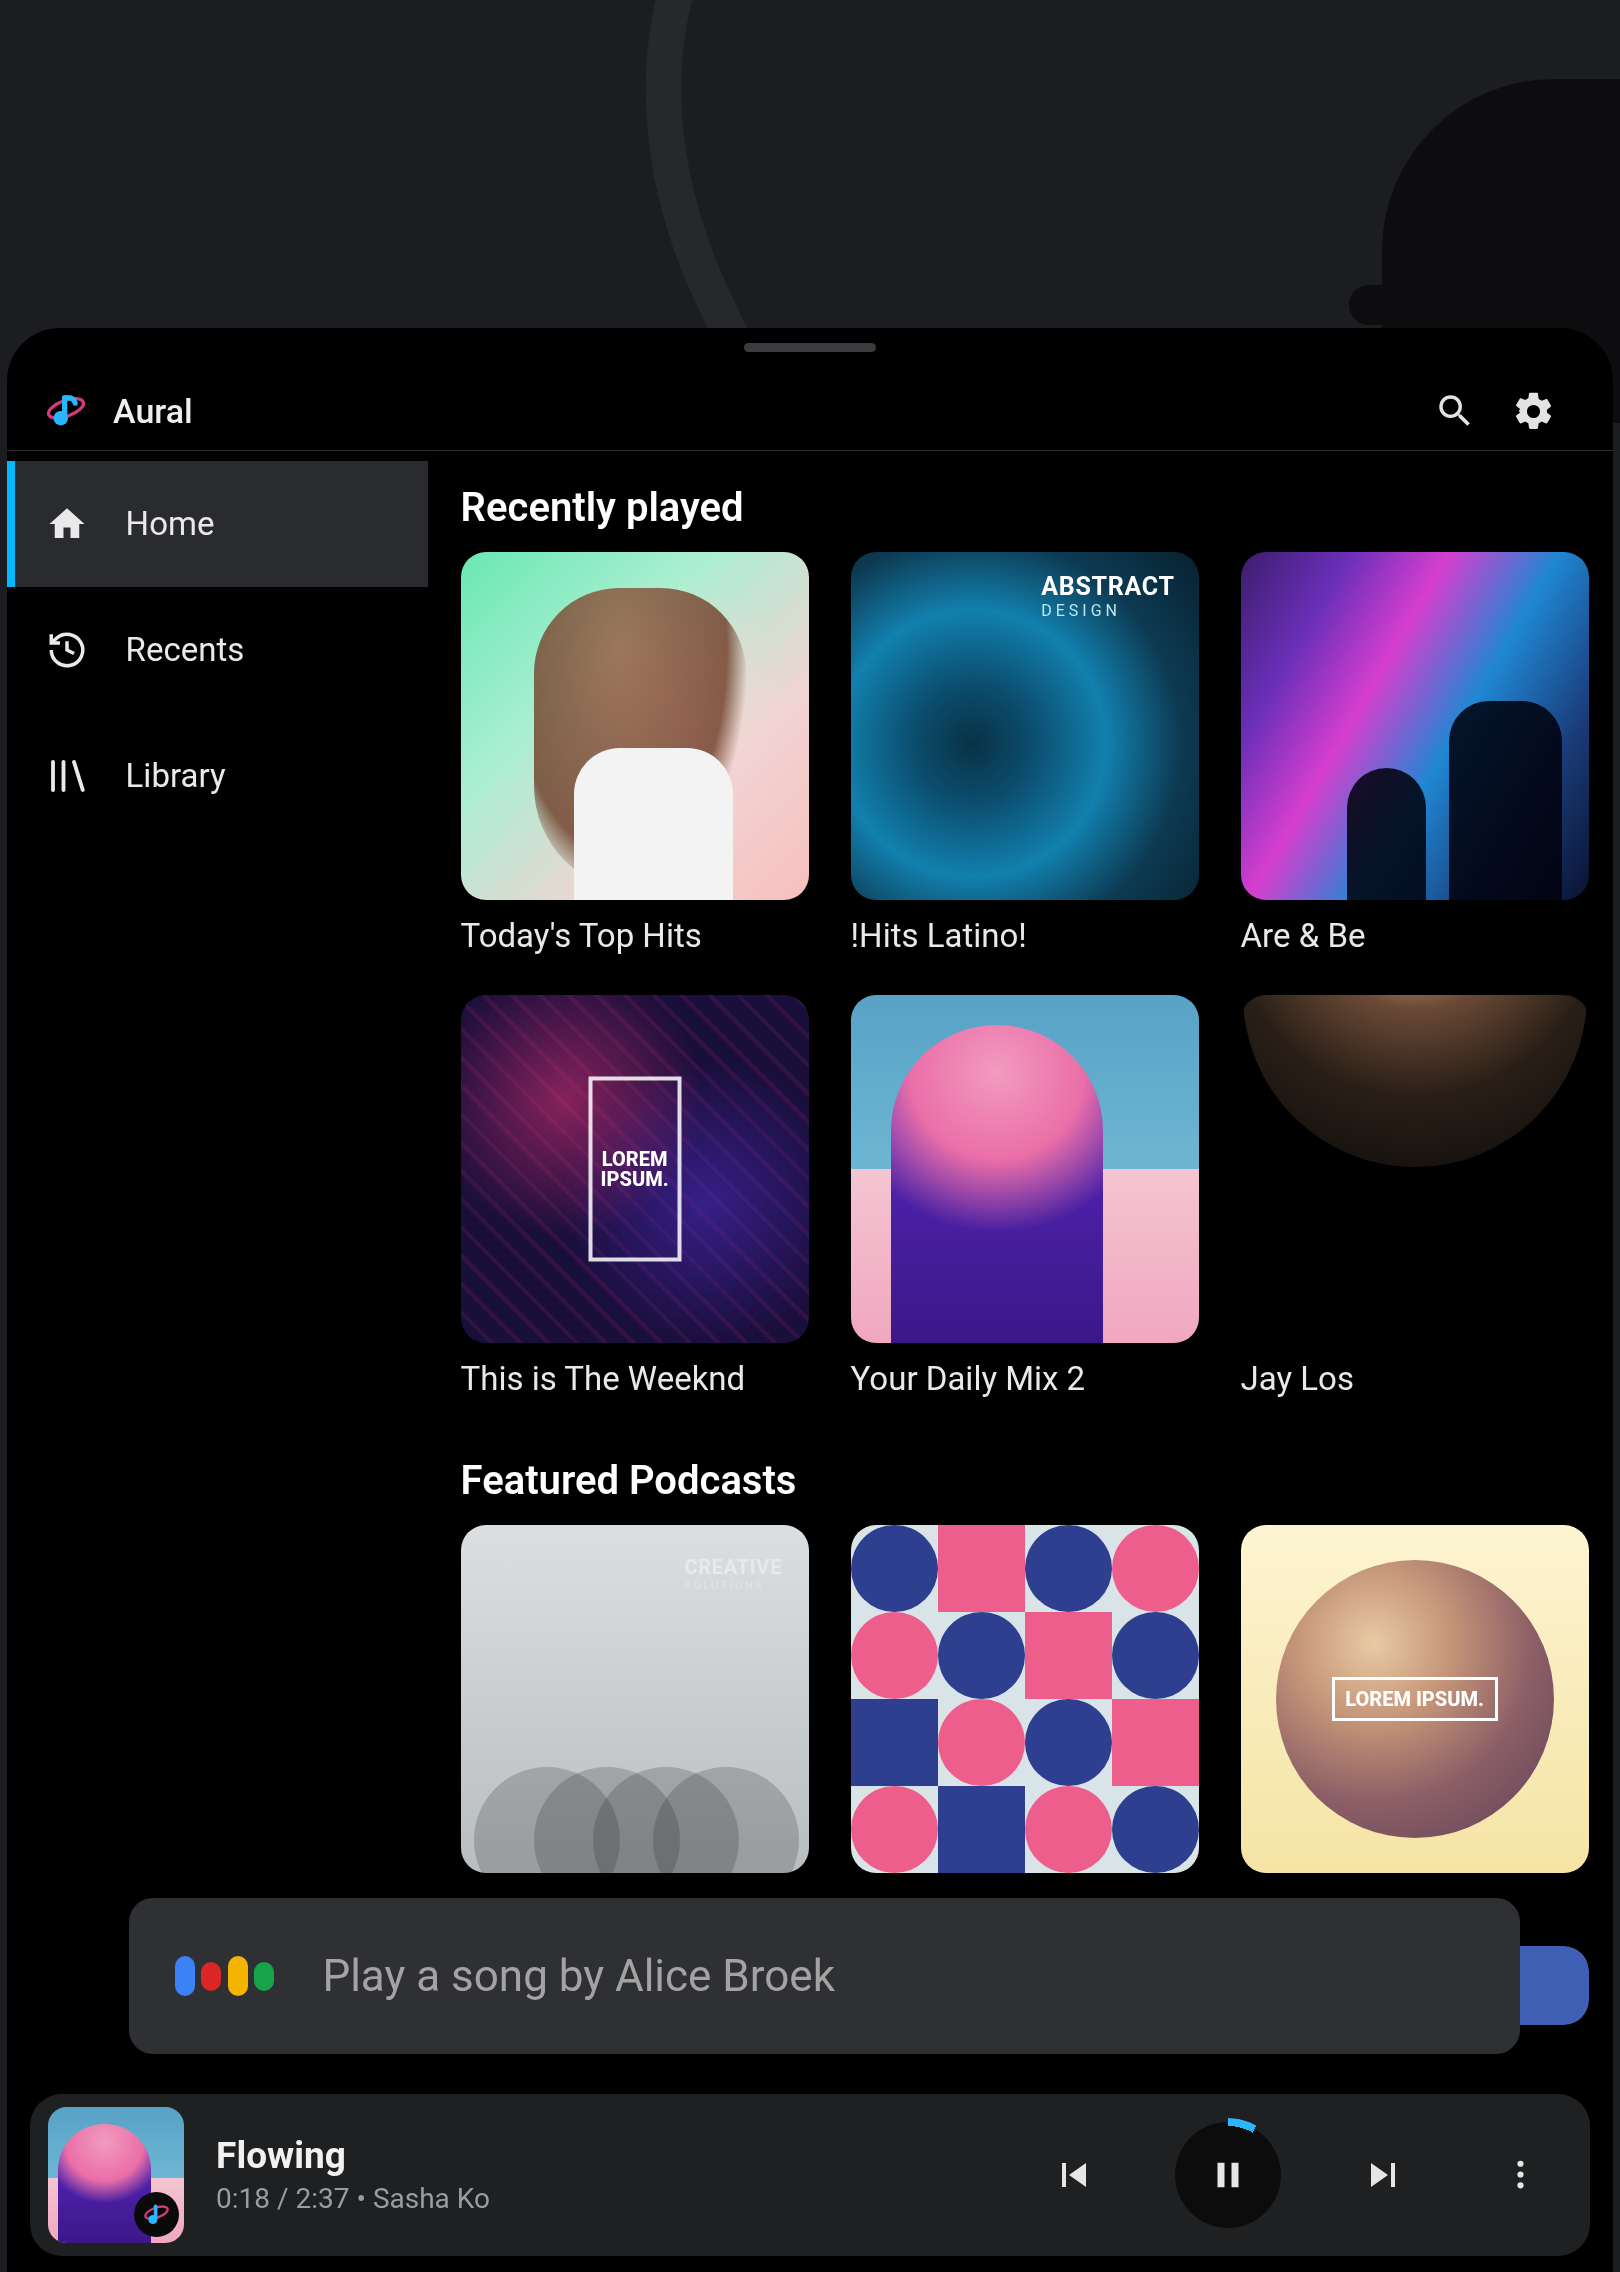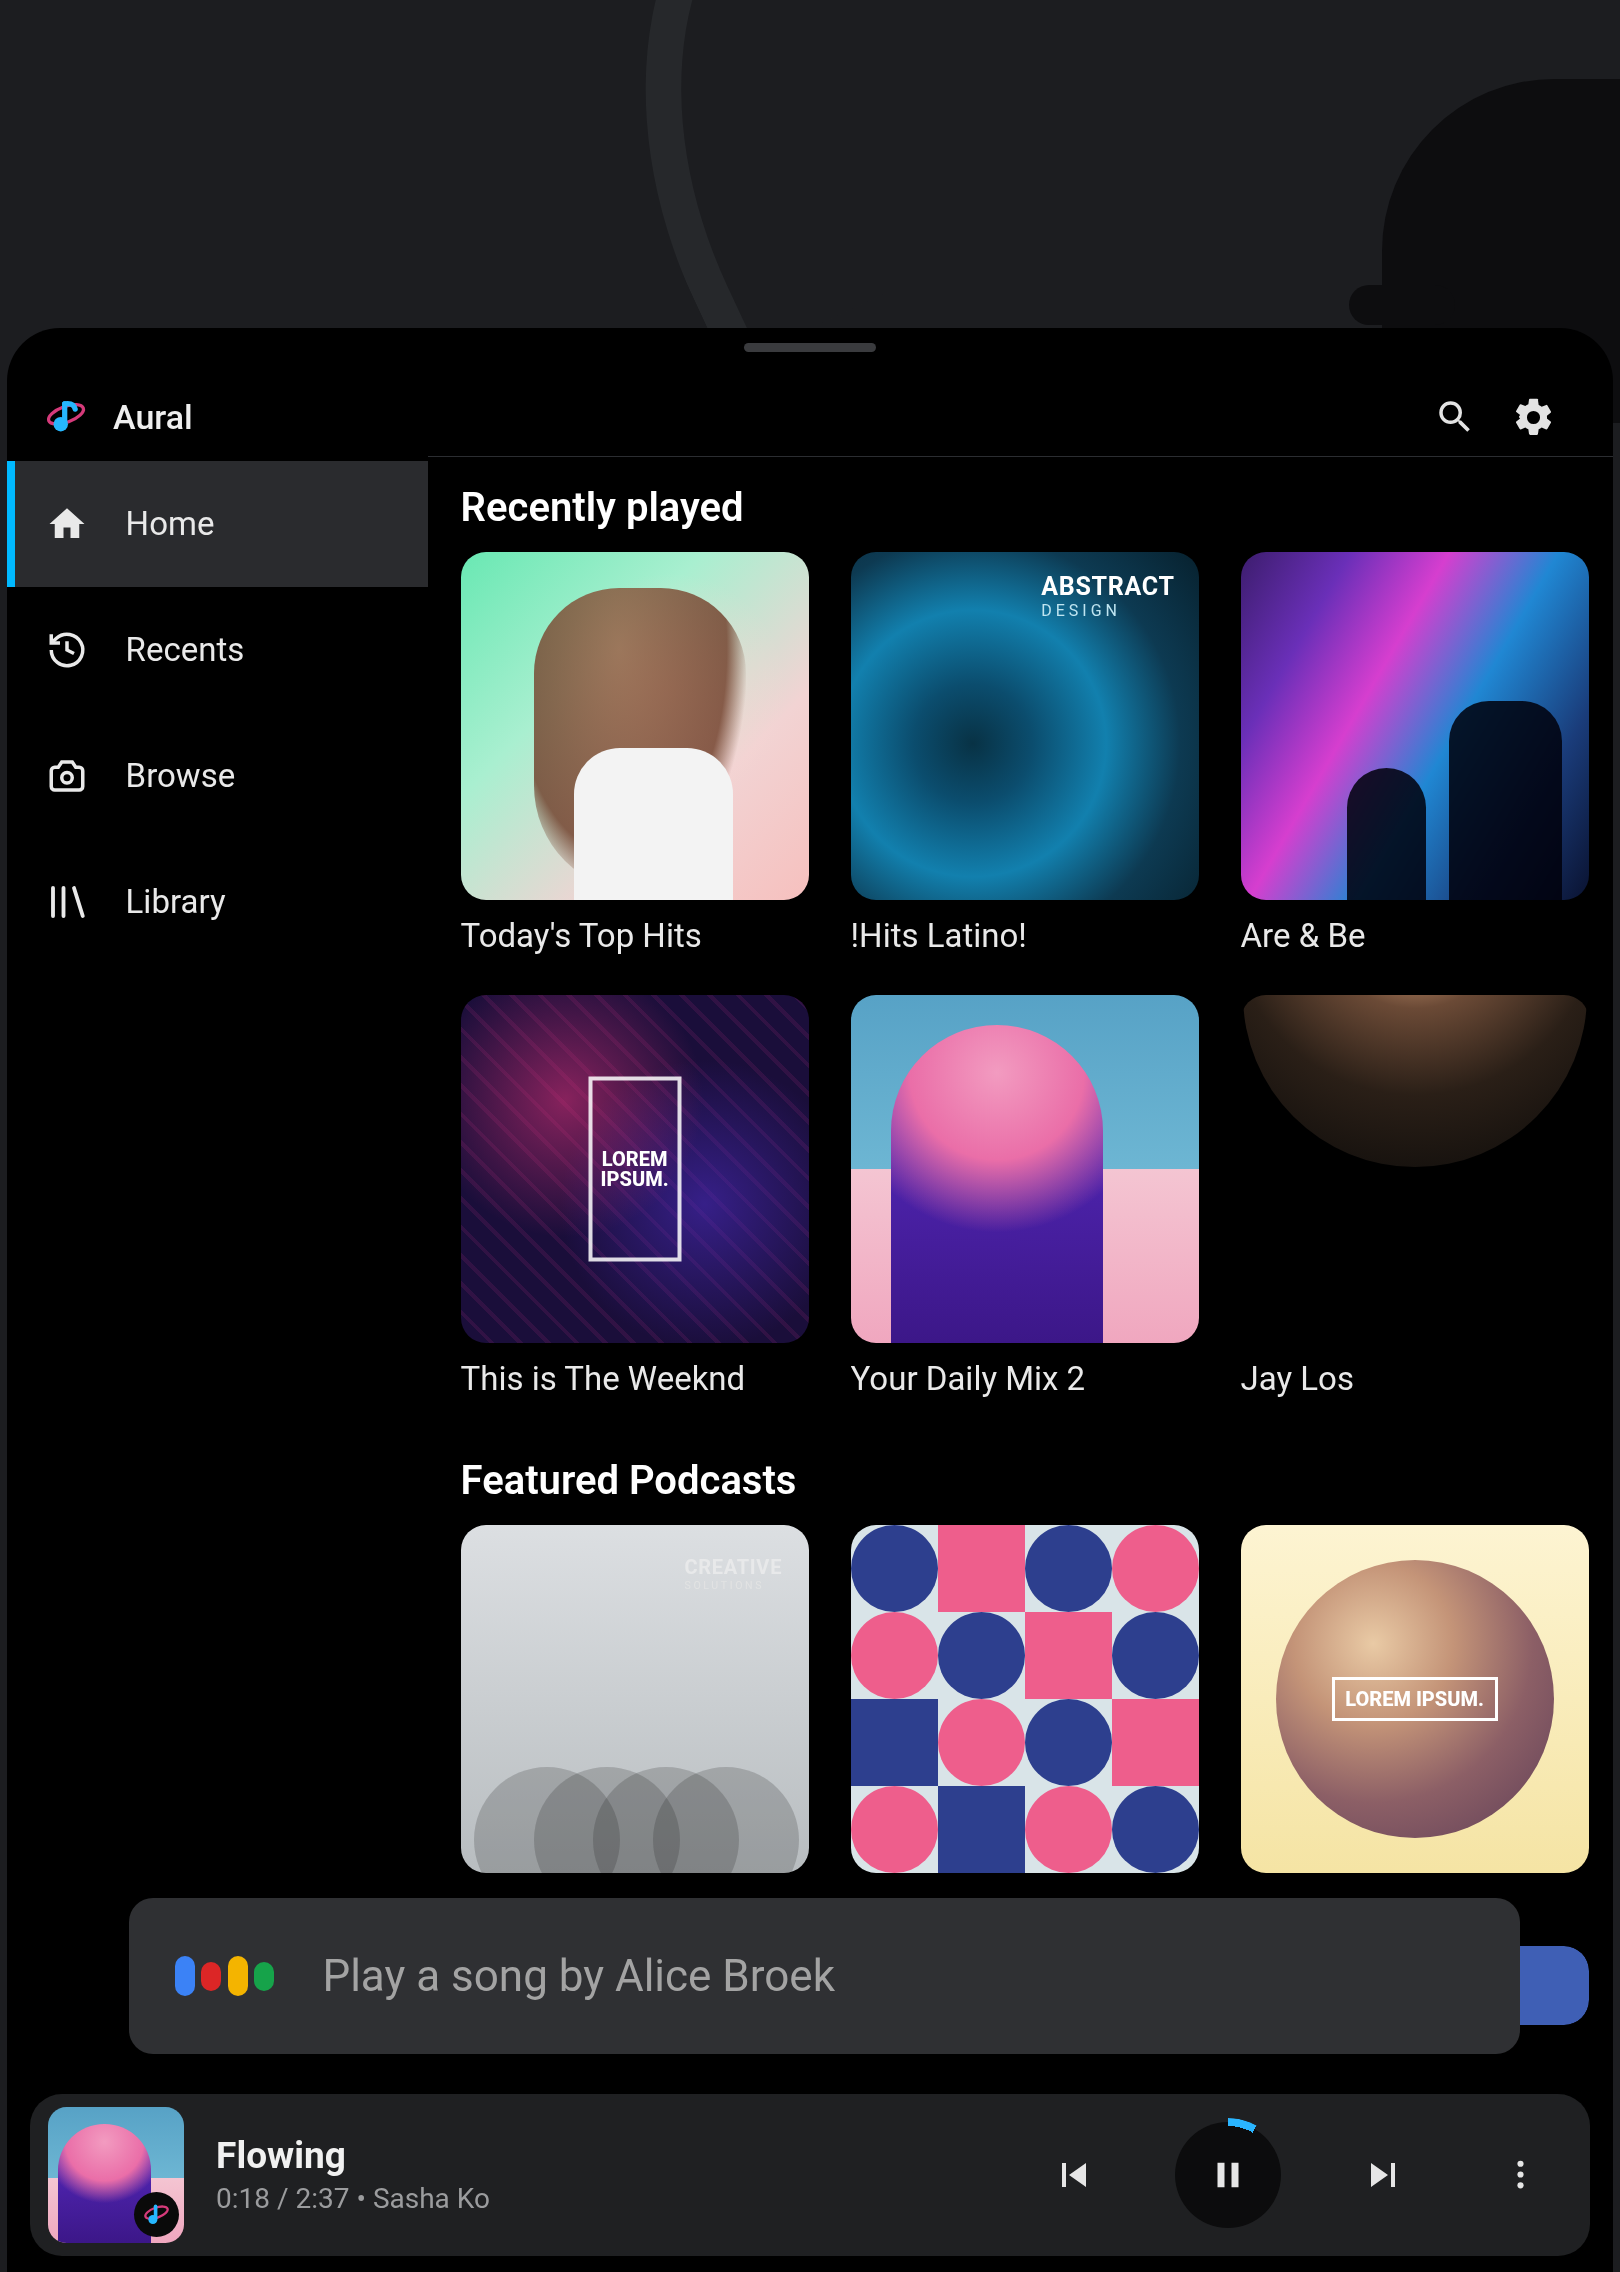--- a/index.html
+++ b/index.html
@@ -55,21 +55,21 @@
     top: 14.6px; left: 50%;
     transform: translateX(-50%);
     width: 132px; height: 9.3px;
     background: #3a3b3e;
     border-radius: 4.6px;
   }
 
   
   .top-bar {
     position: absolute;
-    left: 0; right: 0; top: 50px;
+    left: 0; right: 0; top: 44px;
     height: 79px;
     display: flex;
     align-items: center;
     padding: 0 40px 0 38px;
     border-bottom: 0.7px solid #2b2d31;
   }
   .brand {
     display: flex;
     align-items: center;
     gap: 26.5px;
@@ -406,30 +406,20 @@
         <span class="side-icon-box">
           <svg class="side-icon" viewBox="0 0 24 24" fill="none" stroke="#e9e9e9" stroke-width="2">
             <path d="M3 12a9 9 0 1 0 3-6.7L3 8"></path>
               <polyline points="3 3 3 8 8 8"></polyline>
             <polyline points="12 7 12 12 16 14"></polyline>
           </svg>
         </span>
         <span class="side-label">Recents</span>
       </div>
 
-      <div class="side-item">
-
-        <span class="side-icon-box">
-          <svg class="side-icon" viewBox="0 0 24 24" fill="none" stroke="#e9e9e9" stroke-width="2">
-            <path d="M5 7h2l2-3h6l2 3h2a2 2 0 0 1 2 2v9a2 2 0 0 1-2 2H5a2 2 0 0 1-2-2V9a2 2 0 0 1 2-2z"></path>
-            <circle cx="12" cy="13" r="3"></circle>
-          </svg>
-        </span>
-        <span class="side-label">Browse</span>
-      </div>
 
       <div class="side-item">
 
         <span class="side-icon-box">
           <svg class="side-icon" viewBox="0 0 24 24" stroke="#e9e9e9" stroke-width="2.2" stroke-linecap="round">
             <line x1="4" y1="4" x2="4" y2="20"></line>
             <line x1="10" y1="4" x2="10" y2="20"></line>
             <line x1="16" y1="4" x2="21" y2="20"></line>
           </svg>
         </span>

